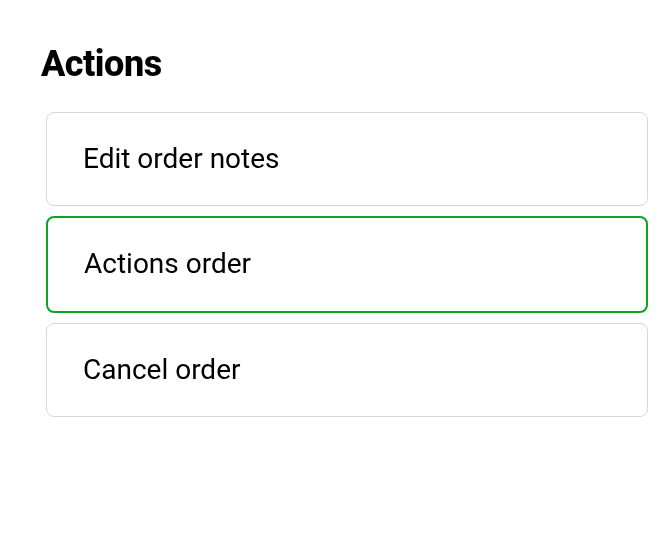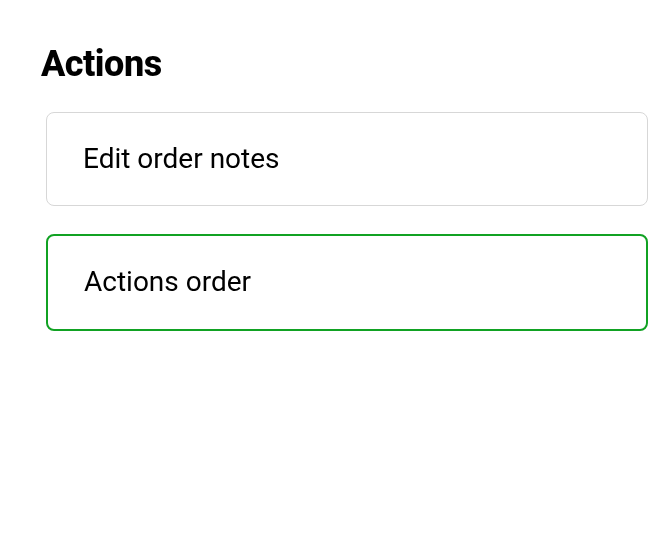--- a/index.html
+++ b/index.html
@@ -16,21 +16,20 @@
     .title {
       font-size: 36px;
       font-weight: 800;
       color: #000000;
       margin-bottom: 22px;
       letter-spacing: -0.5px;
     }
     .action-list {
       display: flex;
       flex-direction: column;
-      gap: 18px;
     }
     .action-button {
       width: 100%;
       background: #ffffff;
       border: 1.5px solid #d7d7d7;
       border-radius: 8px;
       padding: 28px 36px;
       text-align: left;
       font-size: 28px;
       font-weight: 400;
@@ -44,13 +43,14 @@
     }
   </style>
 </head>
 <body>
 
 <h1 class="title">Actions</h1>
 
 <div class="action-list">
   <button class="action-button">Edit order notes</button>
   <button class="action-button highlighted">Actions order</button>
+  <button class="action-button">Cancel order</button>
 </div>
 
 </body></html>

